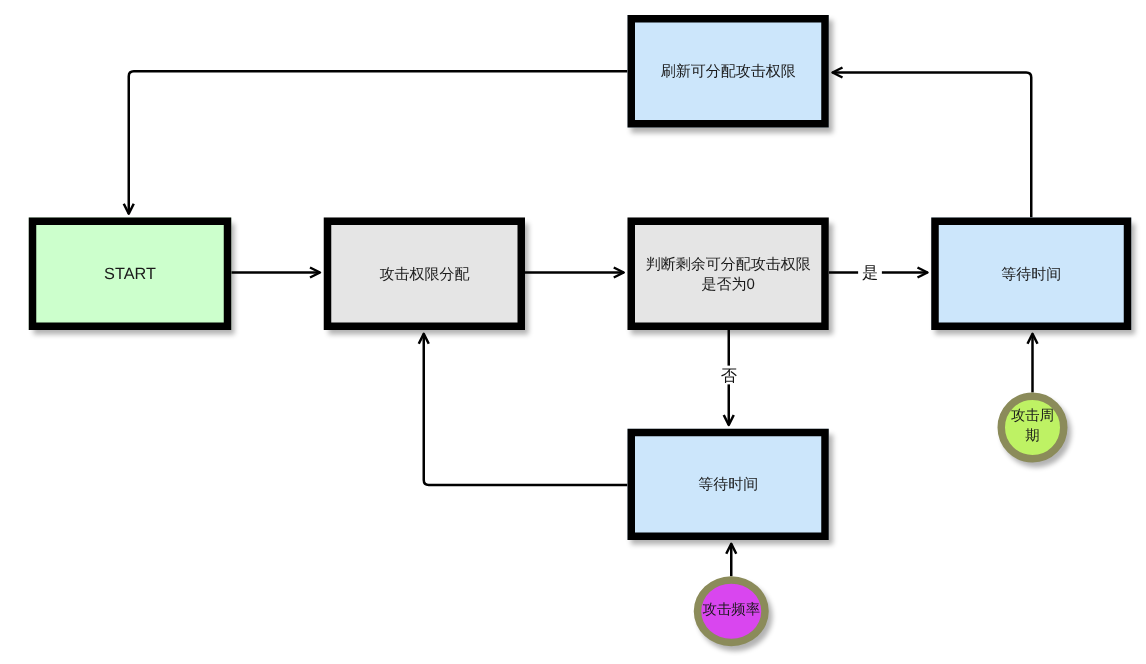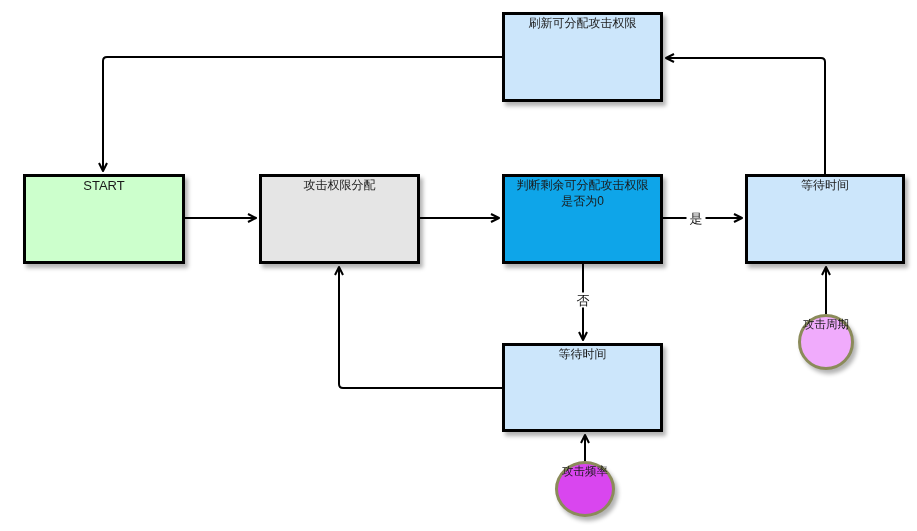--- a/index.html
+++ b/index.html
@@ -12,25 +12,25 @@
     overflow: hidden;
   }
   #edges {
     position: absolute;
     left: 0; top: 0;
     width: 917px; height: 531px;
   }
   .flow-node {
     position: absolute;
     display: flex;
-    align-items: flex-start;
+    align-items: center;
     justify-content: center;
     text-align: center;
     box-sizing: border-box;
-    border: 3px solid #b91c1c;
+    border: 6px solid #b91c1c;
     box-shadow: 3px 4px 4px rgba(0,0,0,0.30);
     color: #1a1a1a;
     font-size: 12px;
     line-height: 1.35;
     padding: 0 6px;
   }
   .flow-circle {
     border-radius: 50%;
     font-size: 11.5px;
     padding: 0 1px;
@@ -74,33 +74,33 @@
   </div>
 
   <div class="flow-node" style="left: 23px; top: 174px; width: 162px; height: 90px; font-size: 13px; background-color: rgb(204, 255, 204); border-color: rgb(0, 0, 0);">
     <span>START</span>
   </div>
 
   <div class="flow-node" style="left: 259px; top: 174px; width: 161px; height: 90px; background-color: #e5e5e5; border-color: rgb(0, 0, 0);">
     <span>攻击权限分配</span>
   </div>
 
-  <div class="flow-node" style="left: 502px; top: 174px; width: 161px; height: 90px; background-color: #0ea5e9; border-color: rgb(0, 0, 0);">
+  <div class="flow-node" style="left: 502px; top: 174px; width: 161px; height: 90px; background-color: #e5e5e5; border-color: rgb(0, 0, 0);">
     <span>判断剩余可分配攻击权限是否为0</span>
   </div>
 
   <div class="flow-node" style="left: 745px; top: 174px; width: 160px; height: 90px; background-color: rgb(204, 230, 251); border-color: rgb(0, 0, 0);">
     <span>等待时间</span>
   </div>
 
   <div class="flow-node" style="left: 502px; top: 343px; width: 161px; height: 89px; background-color: rgb(204, 230, 251); border-color: rgb(0, 0, 0);">
     <span>等待时间</span>
   </div>
 
-  <div class="flow-node flow-circle" style="left: 798px; top: 314px; width: 56px; height: 56px; background-color: #f0abfc; border-color: rgb(139, 139, 90);">
+  <div class="flow-node flow-circle" style="left: 798px; top: 314px; width: 56px; height: 56px; background-color: #bef264; border-color: rgb(139, 139, 90);">
     <span>攻击周期</span>
   </div>
 
   <div class="flow-node flow-circle" style="left: 555px; top: 461px; width: 60px; height: 56px; background-color: #d946ef; border-color: rgb(139, 139, 90);">
     <span>攻击频率</span>
   </div>
 
   <div class="edge-label" style="left:696px; top:218px;">是</div>
 
   <div class="edge-label" style="left:583px; top:300px;">否</div>

